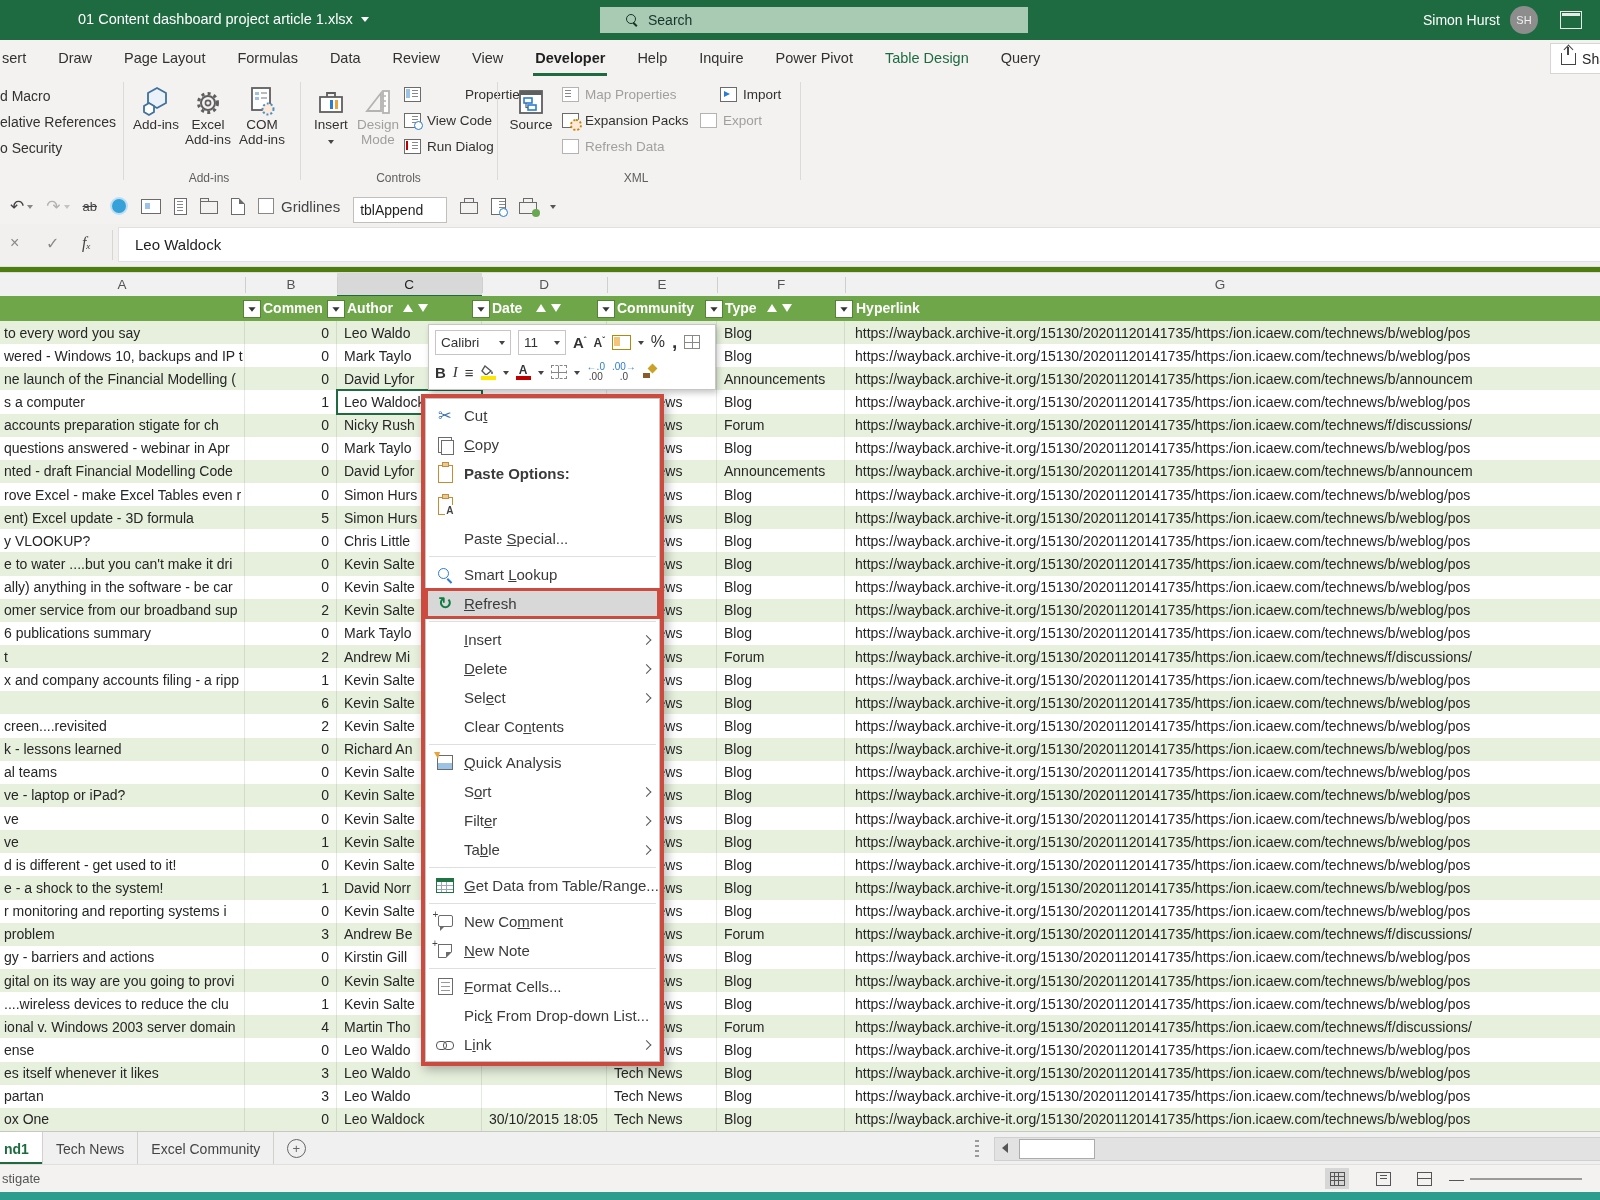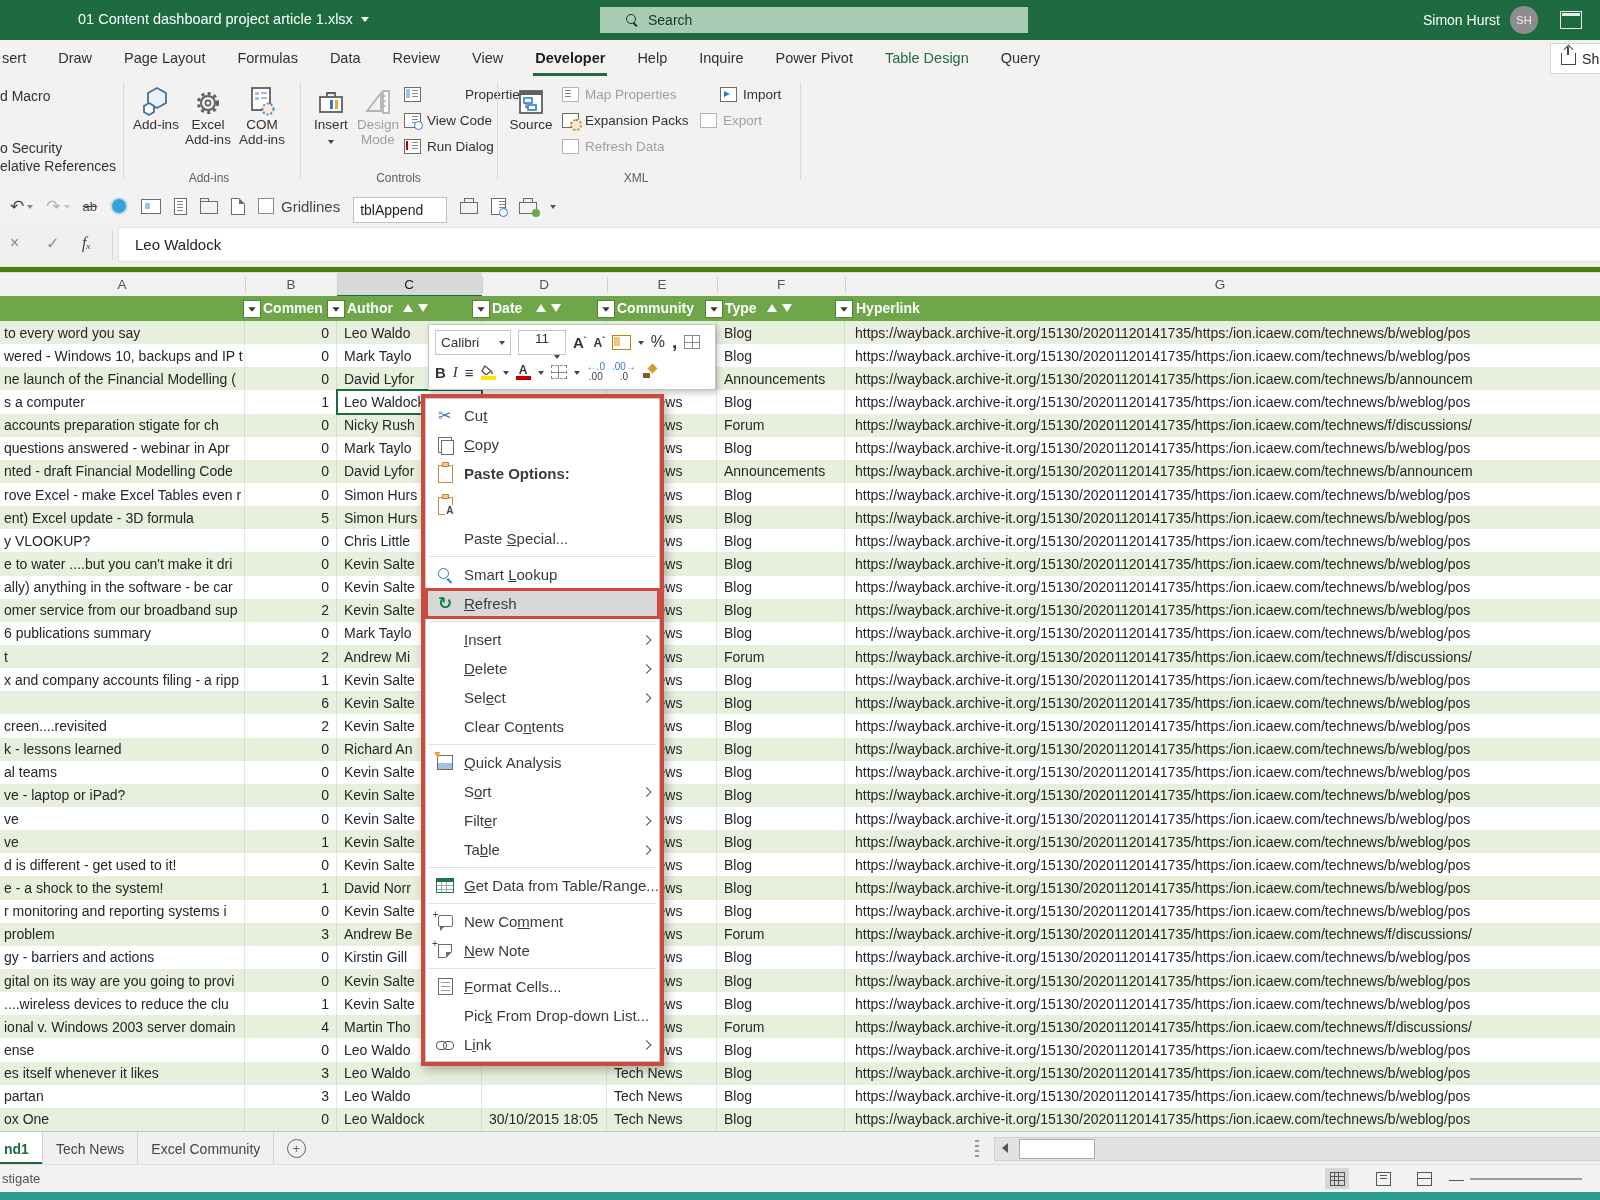--- a/index.html
+++ b/index.html
@@ -232,21 +232,21 @@
       </div>
     <div class="share-btn">
       <span class="share-glyph"></span>
       <span>Sha</span>
     </div>
   </div>
 
   <div class="ribbon">
 
     <div class="clipline" style="top:12px;">d Macro</div>
-    <div class="clipline" style="top:38px;margin-top:44px;">elative References</div>
+    <div class="clipline" style="top:38px;">elative References</div>
     <div class="clipline" style="top:64px;">o Security</div>
     <div class="rdiv" style="left:123px;"></div>
 
     <div class="bigbtn" style="left:130px;">
       <div class="bicon">
         <svg width="30" height="32" viewBox="0 0 30 32">
             <polygon points="16,3 25,8 25,18 16,23 7,18 7,8" fill="#eaf1f8" stroke="#41719c" stroke-width="1.8"></polygon>
             <polygon points="8,18 13,21 13,27 8,30 3,27 3,21" fill="#fff" stroke="#41719c" stroke-width="1.8"></polygon>
           </svg>
       </div>
@@ -1272,21 +1272,21 @@
         </div>
       </div>
     </div>
 
   <div class="minitb">
     <div class="mtb-row">
       <span class="mtb-sel" style="width:64px;">
         <span>Calibri</span>
         <span class="caret-d" style="margin-left:auto;"></span>
       </span>
-      <span class="mtb-sel" style="width:36px;flex-direction:column;">
+      <span class="mtb-sel" style="width:36px;">
         <span>11</span>
         <span class="caret-d" style="margin-left:auto;"></span>
       </span>
       <span class="bigA">A<sup>ˆ</sup></span>
       <span class="bigA" style="font-size:12px;">A<sup>ˇ</sup></span>
       <span class="ib" style="width:17px;border-color:#b8860b;">
           <span class="blue" style="background:#f2c57a;width:6px;"></span>
         </span>
       <span class="caret-d"></span>
       <span style="font-size:16px;">%</span>

